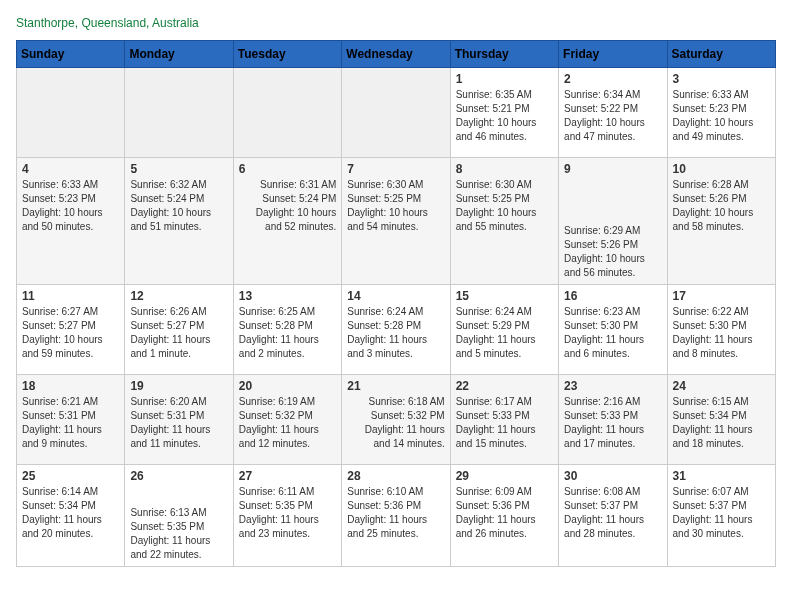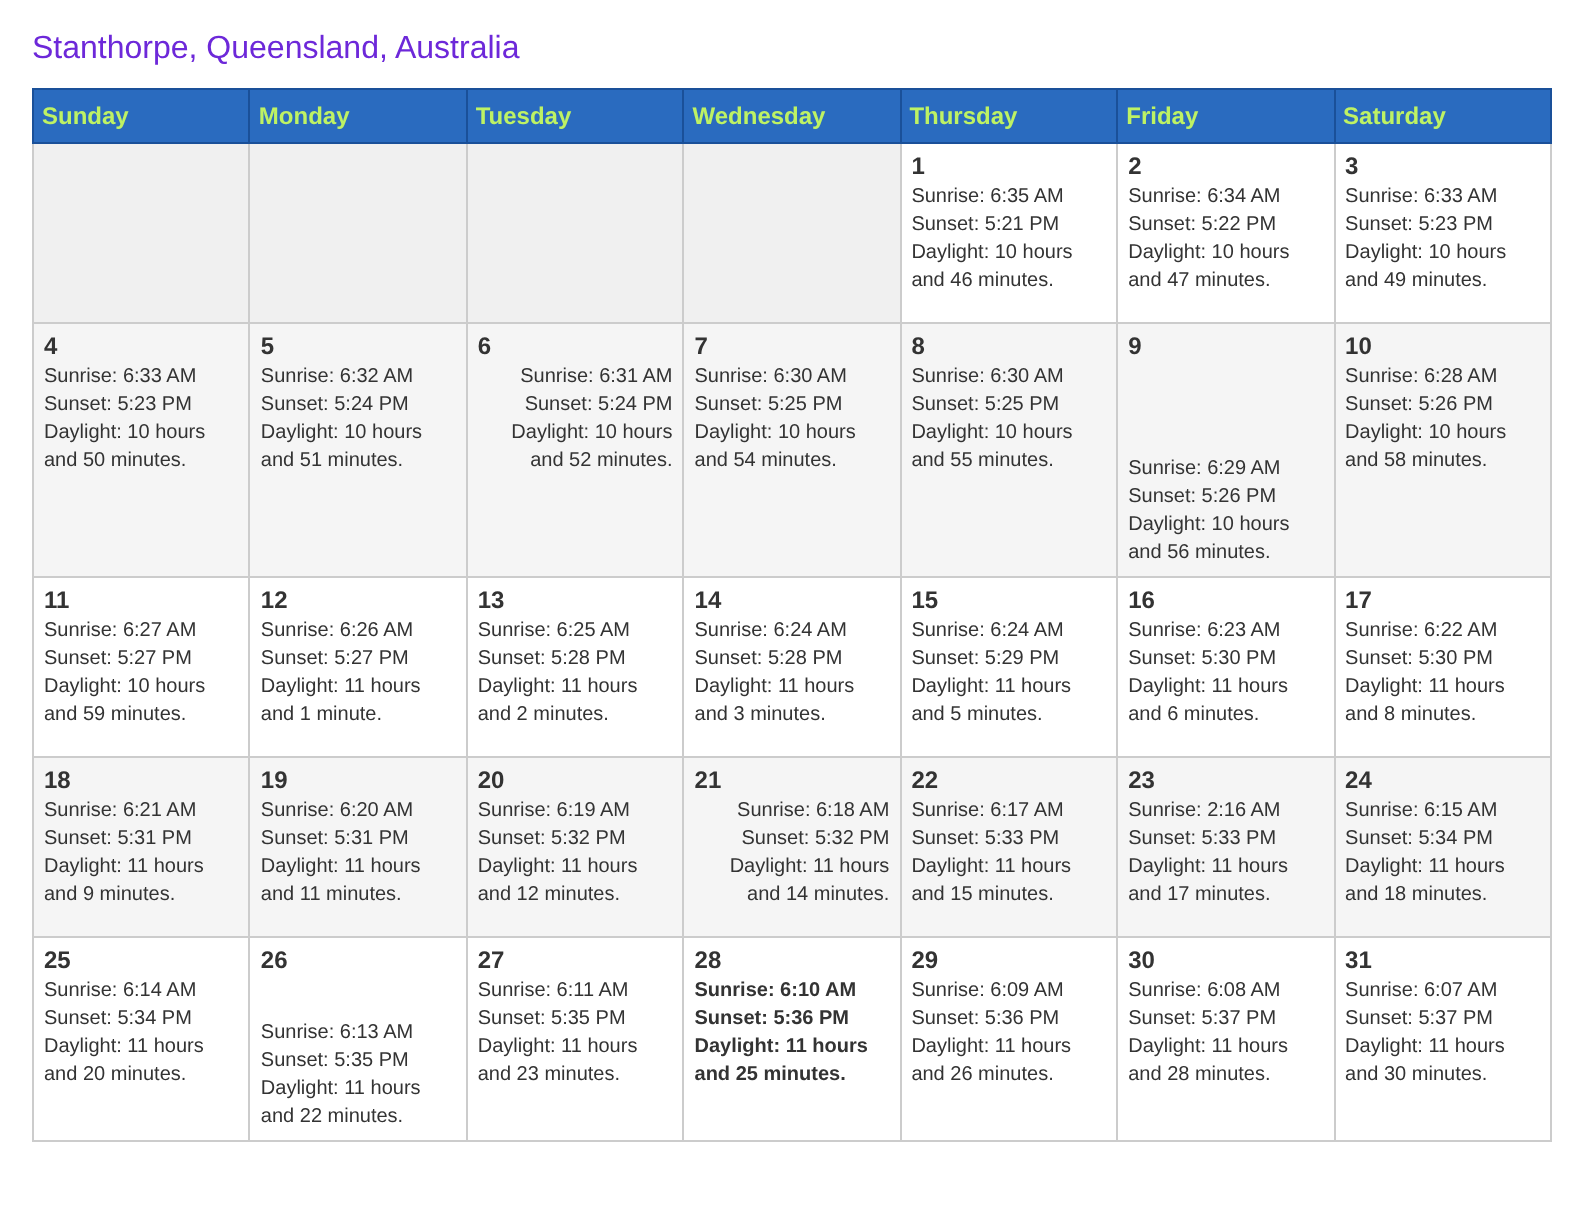--- a/index.html
+++ b/index.html
@@ -34,31 +34,31 @@
     }
     .title-block {
       text-align: right;
     }
     .month-year {
       font-size: 36px;
       font-weight: bold;
       color: #333;
     }
     .location {
-      font-size: 16px;
-      color: #6d28d9;
+      font-size: 12px;
+      color: #15803d;
     }
     table {
       width: 100%;
       border-collapse: collapse;
       table-layout: fixed;
     }
     thead th {
       background-color: #2a6bbf;
-      color: #bef264;
+      color: #000000;
       font-size: 12px;
       font-weight: bold;
       padding: 6px 4px;
       text-align: left;
       border: 1px solid #1a5099;
     }
     tbody td {
       border: 1px solid #ccc;
       vertical-align: top;
       padding: 4px 5px;
@@ -276,21 +276,21 @@
 Daylight: 11 hours and 22 minutes.</div>
         </td>
         <td>
           <div class="day-number">27</div>
           <div class="day-info" style="white-space: pre-line;">Sunrise: 6:11 AM
 Sunset: 5:35 PM
 Daylight: 11 hours and 23 minutes.</div>
         </td>
         <td>
           <div class="day-number">28</div>
-          <div class="day-info" style="white-space: pre-line; font-weight: bold;">Sunrise: 6:10 AM
+          <div class="day-info" style="white-space: pre-line;">Sunrise: 6:10 AM
 Sunset: 5:36 PM
 Daylight: 11 hours and 25 minutes.</div>
         </td>
         <td>
           <div class="day-number">29</div>
           <div class="day-info" style="white-space: pre-line;">Sunrise: 6:09 AM
 Sunset: 5:36 PM
 Daylight: 11 hours and 26 minutes.</div>
         </td>
         <td>

